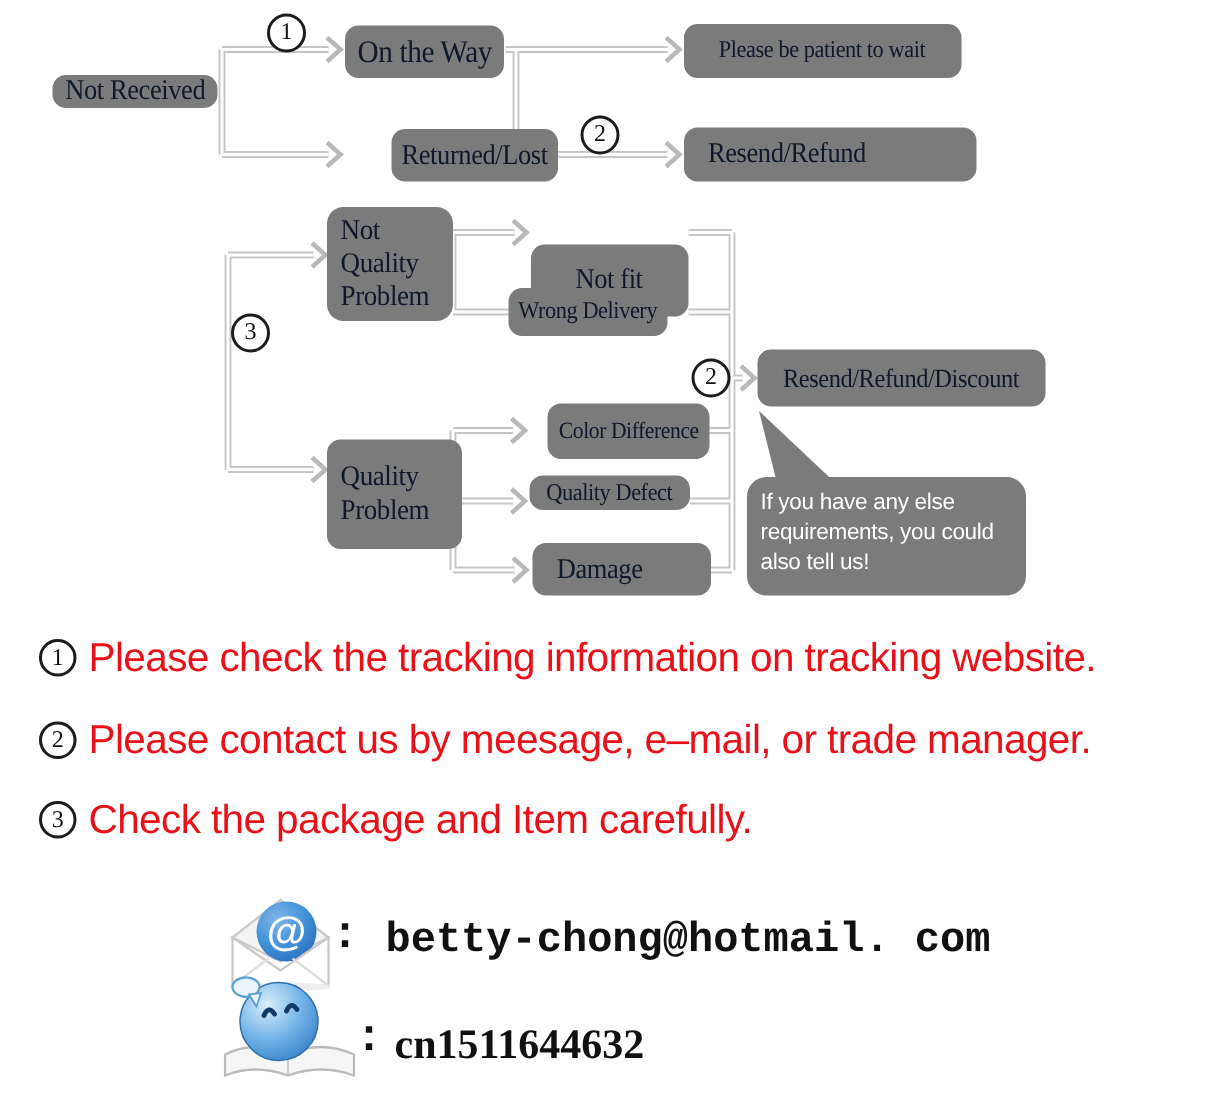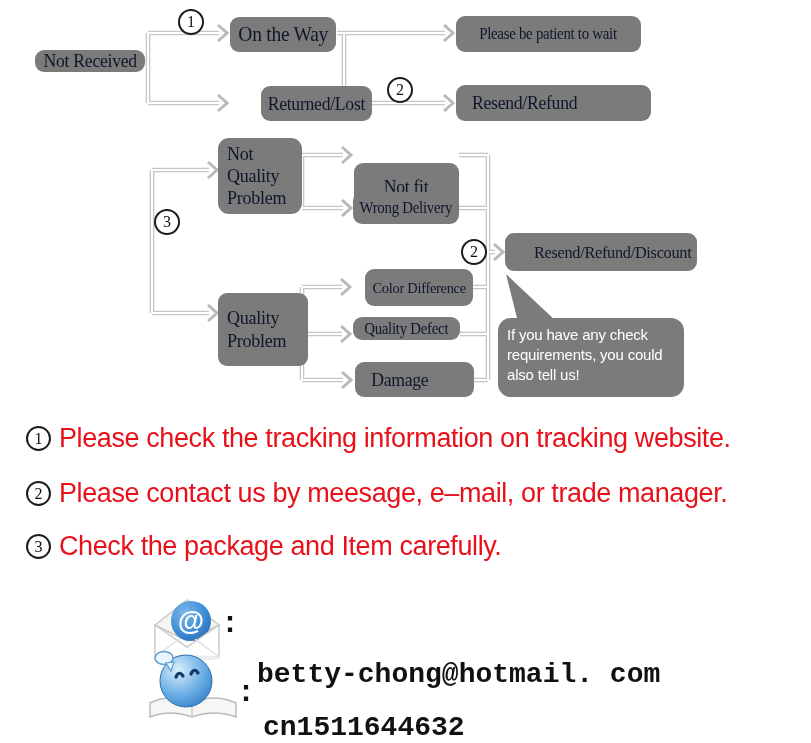--- a/index.html
+++ b/index.html
@@ -128,37 +128,37 @@
 
   <div class="node left" style="left:218px;top:138px;width:75px;height:76px;border-radius:11px;">
       <span>Not Quality Problem</span>
     </div>
   <div class="node left" style="left:218px;top:293px;width:81px;height:73px;">
       <span>Quality Problem</span>
     </div>
   <div class="node" style="left:354px;top:139px;width:105px;height:48px;margin-top:24px;">
       <span>Not fit</span>
     </div>
-  <div class="node fs16" style="left:353px;top:192px;width:106px;height:32px;">
+  <div class="node fs16" style="left:339px;top:192px;width:106px;height:32px;">
       <span>Wrong Delivery</span>
     </div>
   <div class="node fs15" style="left:353px;top:269px;width:108px;height:37px;margin-left:12px;">
       <span>Color Difference</span>
     </div>
   <div class="node fs16" style="left:353px;top:317px;width:107px;height:23px;">
       <span>Quality Defect</span>
     </div>
   <div class="node" style="left:355px;top:362px;width:105px;height:35px;justify-content:flex-start;padding-left:14px;">
       <span>Damage</span>
     </div>
-  <div class="node fs17" style="left:505px;top:233px;width:192px;height:38px;justify-content:flex-end;">
+  <div class="node fs17" style="left:505px;top:233px;width:192px;height:38px;">
       <span>Resend/Refund/Discount</span>
     </div>
 
-  <div class="bubble" style="left:498px;top:318px;width:186px;height:79px;"><span>If you have any check requirements, you could also tell us!</span></div>
+  <div class="bubble" style="left:498px;top:318px;width:186px;height:79px;"><span>If you have any else requirements, you could also tell us!</span></div>
 
   <div class="marker" style="left:178px;top:9px;">
       <span>1</span>
     </div>
   <div class="marker" style="left:387px;top:77px;">
       <span>2</span>
     </div>
   <div class="marker" style="left:154px;top:209px;">
       <span>3</span>
     </div>
@@ -195,34 +195,34 @@
     </defs>
     <polygon points="8,30 40,5 72,30 40,46" fill="#f4f4f4" stroke="#c9c9c9" stroke-width="1.5"></polygon>
     <circle cx="44" cy="26" r="20" fill="url(#atg)"></circle>
     <text x="44" y="35" text-anchor="middle" font-family="Liberation Sans, sans-serif" font-size="27" font-weight="bold" fill="#fff">@</text>
     <polygon points="8,30 40,52 72,30 72,62 8,62" fill="#ffffff" stroke="#c9c9c9" stroke-width="1.5"></polygon>
     <polyline points="8,62 32,44" stroke="#dddddd" stroke-width="1.5" fill="none"></polyline>
     <polyline points="72,62 48,44" stroke="#dddddd" stroke-width="1.5" fill="none"></polyline>
     <ellipse cx="40" cy="63" rx="34" ry="3" fill="#eeeeee"></ellipse>
   </svg>
   <span class="contact-sep" style="left:221px;top:607px;">:</span>
-  <span class="contact-val" style="left:257px;top:612px;margin-top:47px;">betty-chong@hotmail. com</span>
+  <span class="contact-val" style="left:257px;top:612px;">betty-chong@hotmail. com</span>
 
   <svg class="icon" style="left:144px;top:649px;" width="96" height="76" viewBox="0 0 96 76">
     <defs>
       <radialGradient id="tmg" cx="35%" cy="28%" r="85%">
         <stop offset="0%" stop-color="#d9eefb"></stop>
           <stop offset="55%" stop-color="#6fb1e6"></stop>
           <stop offset="100%" stop-color="#2f7bc4"></stop>
       </radialGradient>
     </defs>
     <path d="M6,54 Q26,44 48,54 Q70,44 92,54 L92,68 Q70,60 48,68 Q26,60 6,68 Z" fill="#f6f6f6" stroke="#bbbbbb" stroke-width="1.5"></path>
     <line x1="48" y1="54" x2="48" y2="68" stroke="#cccccc" stroke-width="1.5"></line>
     <circle cx="42" cy="32" r="26" fill="url(#tmg)" stroke="#2f6fb0" stroke-width="1"></circle>
     <path d="M32,28 q3,-7 7,-1" stroke="#123a66" stroke-width="3.2" fill="none" stroke-linecap="round"></path>
     <path d="M47,25 q3,-7 7,-1" stroke="#123a66" stroke-width="3.2" fill="none" stroke-linecap="round"></path>
     <ellipse cx="20" cy="9" rx="9" ry="6.5" fill="#eaf5fd" stroke="#5a9fd4" stroke-width="1.5"></ellipse>
     <polygon points="22,14 27,22 30,13" fill="#eaf5fd" stroke="#5a9fd4" stroke-width="1.2"></polygon>
   </svg>
   <span class="contact-sep" style="left:237px;top:676px;">:</span>
-  <span class="contact-val" style="left:263px;top:712px;">cn1511644632</span>
+  <span class="contact-val" style="left:263px;top:681px;font-family:Liberation Serif, serif;">cn1511644632</span>
 
 </div>
 
 </body></html>

